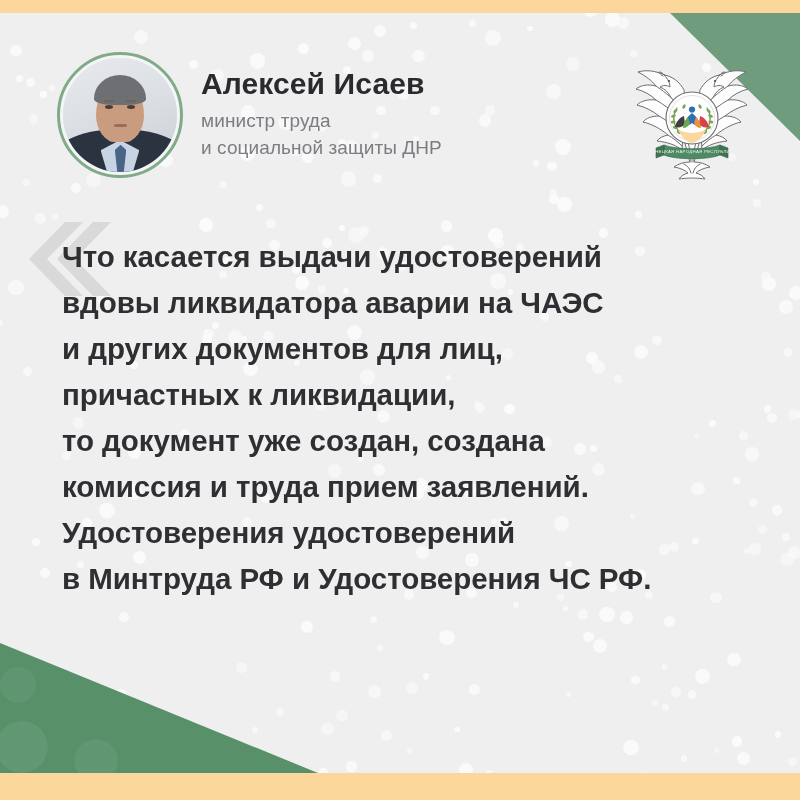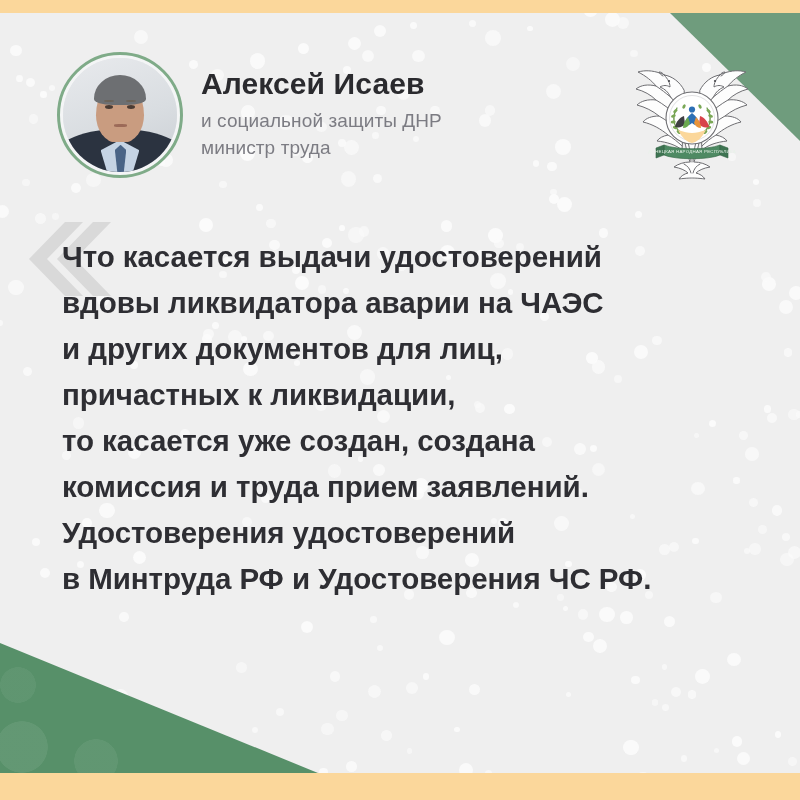--- a/index.html
+++ b/index.html
@@ -493,22 +493,22 @@
         <div class="p-brow r"></div>
         <div class="p-eye l"></div>
         <div class="p-eye r"></div>
         <div class="p-mouth"></div>
       </div>
     </div>
 
     <div id="speaker">
       <div class="nm">Алексей Исаев</div>
       <div class="role">
+        <div>министр труда</div>
         <div>и социальной защиты ДНР</div>
-        <div>министр труда</div>
       </div>
     </div>
 
     <div id="emblem">
       <svg viewBox="0 0 140 140" xmlns="http://www.w3.org/2000/svg">
         <g fill="none" stroke="#6E6E72" stroke-width="1" stroke-linejoin="round" stroke-linecap="round">
 
           <path d="M58 40 C46 28 30 22 16 26 C24 30 30 35 34 40 C26 38 19 39 14 43 C22 45 29 49 34 54
                    C26 53 19 55 15 59 C23 61 31 65 37 70 C30 70 24 72 21 76 C30 78 39 83 46 89
                    C41 90 37 92 35 95 C45 96 54 99 60 104 L62 66 Z" fill="#FDFDFD"></path>
@@ -596,20 +596,20 @@
           <path d="M66 0 L84 0 L48 37 L84 74 L66 74 L30 37 Z"></path>
         </g>
       </svg>
     </div>
 
     <div id="qtext">
       <div class="ln">Что касается выдачи удостоверений</div>
       <div class="ln">вдовы ликвидатора аварии на ЧАЭС</div>
       <div class="ln">и других документов для лиц,</div>
       <div class="ln">причастных к ликвидации,</div>
-      <div class="ln">то касается уже создан, создана</div>
+      <div class="ln">то документ уже создан, создана</div>
       <div class="ln">комиссия и труда прием заявлений.</div>
       <div class="ln">Удостоверения удостоверений</div>
       <div class="ln">в Минтруда РФ и Удостоверения ЧС РФ.</div>
     </div>
   </div>
 
 </div>
 
 </body></html>

